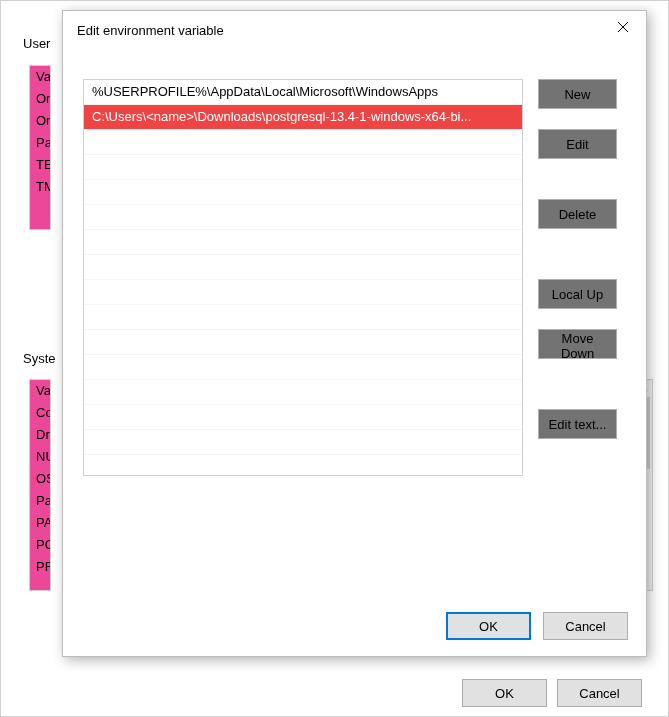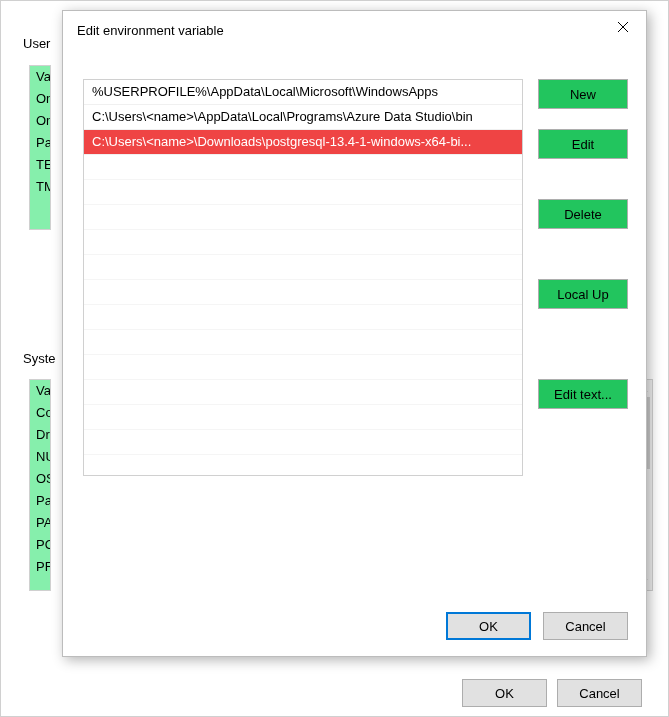--- a/index.html
+++ b/index.html
@@ -23,21 +23,21 @@
       background: #fff;
     }
     .bg-section-label {
       position: absolute;
       font-size: 13px;
       color: #000;
     }
     .bg-list {
       position: absolute;
       border: 1px solid #d0d0d0;
-      background: #86efac;
+      background: #ec4899;
       overflow: hidden;
     }
     .bg-list-row {
       padding: 2px 6px;
       height: 22px;
       line-height: 18px;
       white-space: nowrap;
     }
     .bg-scrollbar {
       position: absolute;
@@ -132,24 +132,24 @@
 
     .btn-col {
       position: absolute;
       right: 18px;
       top: 68px;
       width: 90px;
       display: flex;
       flex-direction: column;
     }
     .win-btn {
-      width: 90px;
+      width: 79px;
       height: 30px;
       border: 1px solid #adadad;
-      background: #22c55e;
+      background: #737373;
       font: inherit;
       cursor: pointer;
       text-align: center;
     }
 
     .dialog-footer {
       position: absolute;
       bottom: 16px;
       right: 18px;
       display: flex;
@@ -210,21 +210,20 @@
   <span class="dialog-title">Edit environment variable</span>
   <button class="close-btn">
     <svg viewBox="0 0 12 12">
       <line x1="1" y1="1" x2="11" y2="11" stroke="#000" stroke-width="1"></line>
       <line x1="11" y1="1" x2="1" y2="11" stroke="#000" stroke-width="1"></line>
     </svg>
   </button>
 
   <div class="path-list" id="path-list">
       <div class="path-row">%USERPROFILE%\AppData\Local\Microsoft\WindowsApps</div>
-      <div class="path-row">C:\Users\&lt;name&gt;\AppData\Local\Programs\Azure Data Studio\bin</div>
       <div class="path-row selected">C:\Users\&lt;name&gt;\Downloads\postgresql-13.4-1-windows-x64-bi...</div>
       <div class="path-row empty"></div>
       <div class="path-row empty"></div>
       <div class="path-row empty"></div>
       <div class="path-row empty"></div>
       <div class="path-row empty"></div>
       <div class="path-row empty"></div>
       <div class="path-row empty"></div>
       <div class="path-row empty"></div>
       <div class="path-row empty"></div>
@@ -241,20 +240,21 @@
   <div class="btn-col">
     <button class="win-btn">New</button>
     <div style="height:20px;"></div>
     <button class="win-btn">Edit</button>
     <div style="height:20px;"></div>
     <div style="height:20px;"></div>
     <button class="win-btn">Delete</button>
     <div style="height:50px;"></div>
     <button class="win-btn">Local Up</button>
     <div style="height:20px;"></div>
+    <button class="win-btn">Move Down</button>
     <div style="height:50px;"></div>
     <button class="win-btn">Edit text...</button>
   </div>
 
   <div class="dialog-footer">
     <button class="footer-btn default">OK</button>
     <button class="footer-btn">Cancel</button>
   </div>
 </div>
 

